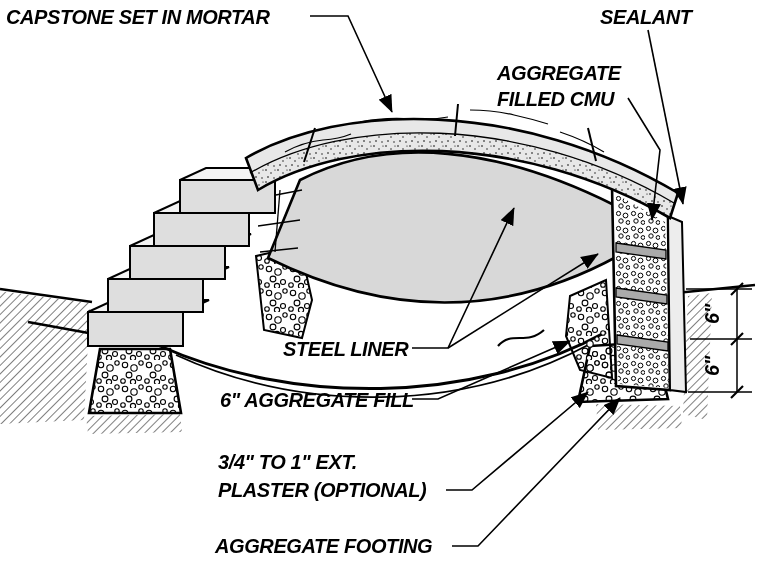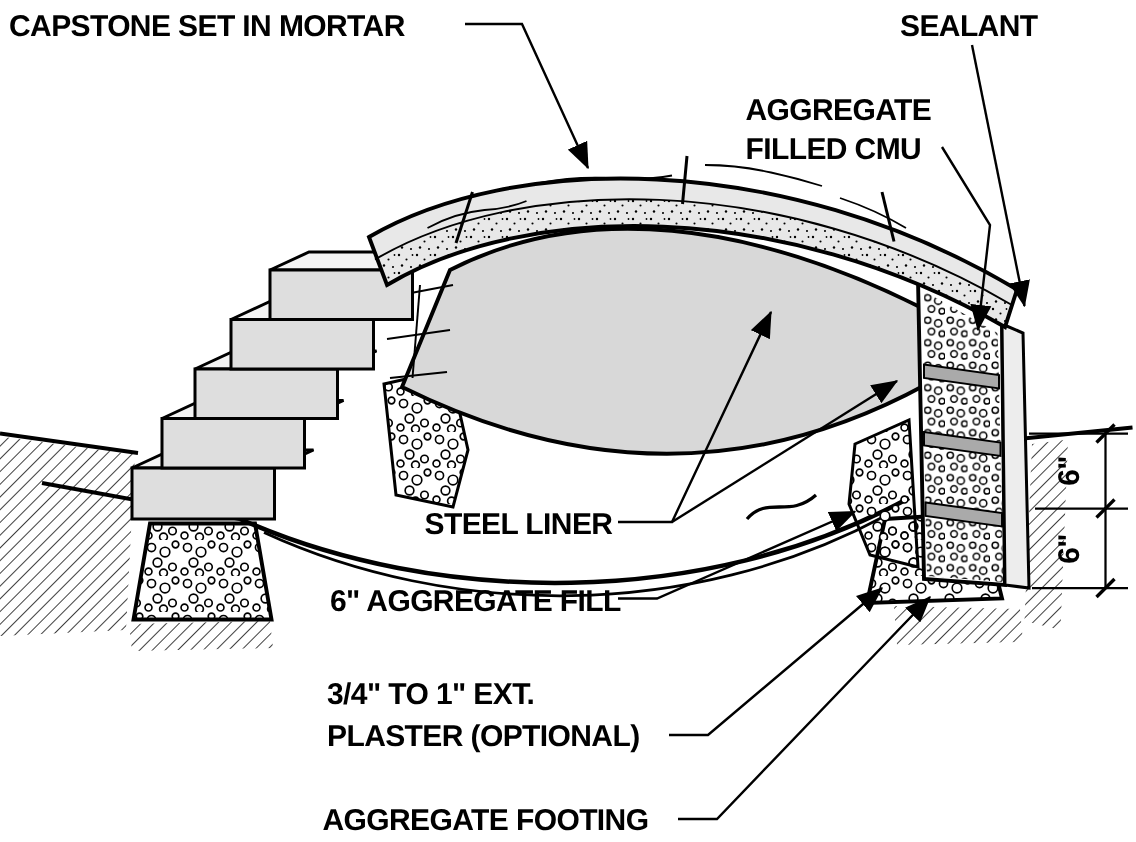--- a/index.html
+++ b/index.html
@@ -1,17 +1,17 @@
 <!DOCTYPE html>
 <html><head>
 <meta charset="utf-8">
 <style>
   html,body{margin:0;padding:0;background:#ffffff;}
   body{width:757px;height:561px;overflow:hidden;font-family:"Liberation Sans",sans-serif;}
-  #stage{position:relative;width:757px;height:561px;}
+  #stage{position:relative;width:757px;height:561px;font-style:italic;}
   svg{position:absolute;left:0;top:0;}
   .lbl{font-family:"Liberation Sans",sans-serif;font-weight:bold;font-size:20px;letter-spacing:-0.4px;fill:#000;}
   .ink{stroke:#000;fill:none;}
   .leader{stroke:#000;stroke-width:1.6;fill:none;}
   .thick{stroke-width:2.6;}
   .thin{stroke-width:1.3;}
 </style>
 </head>
 <body>
 

